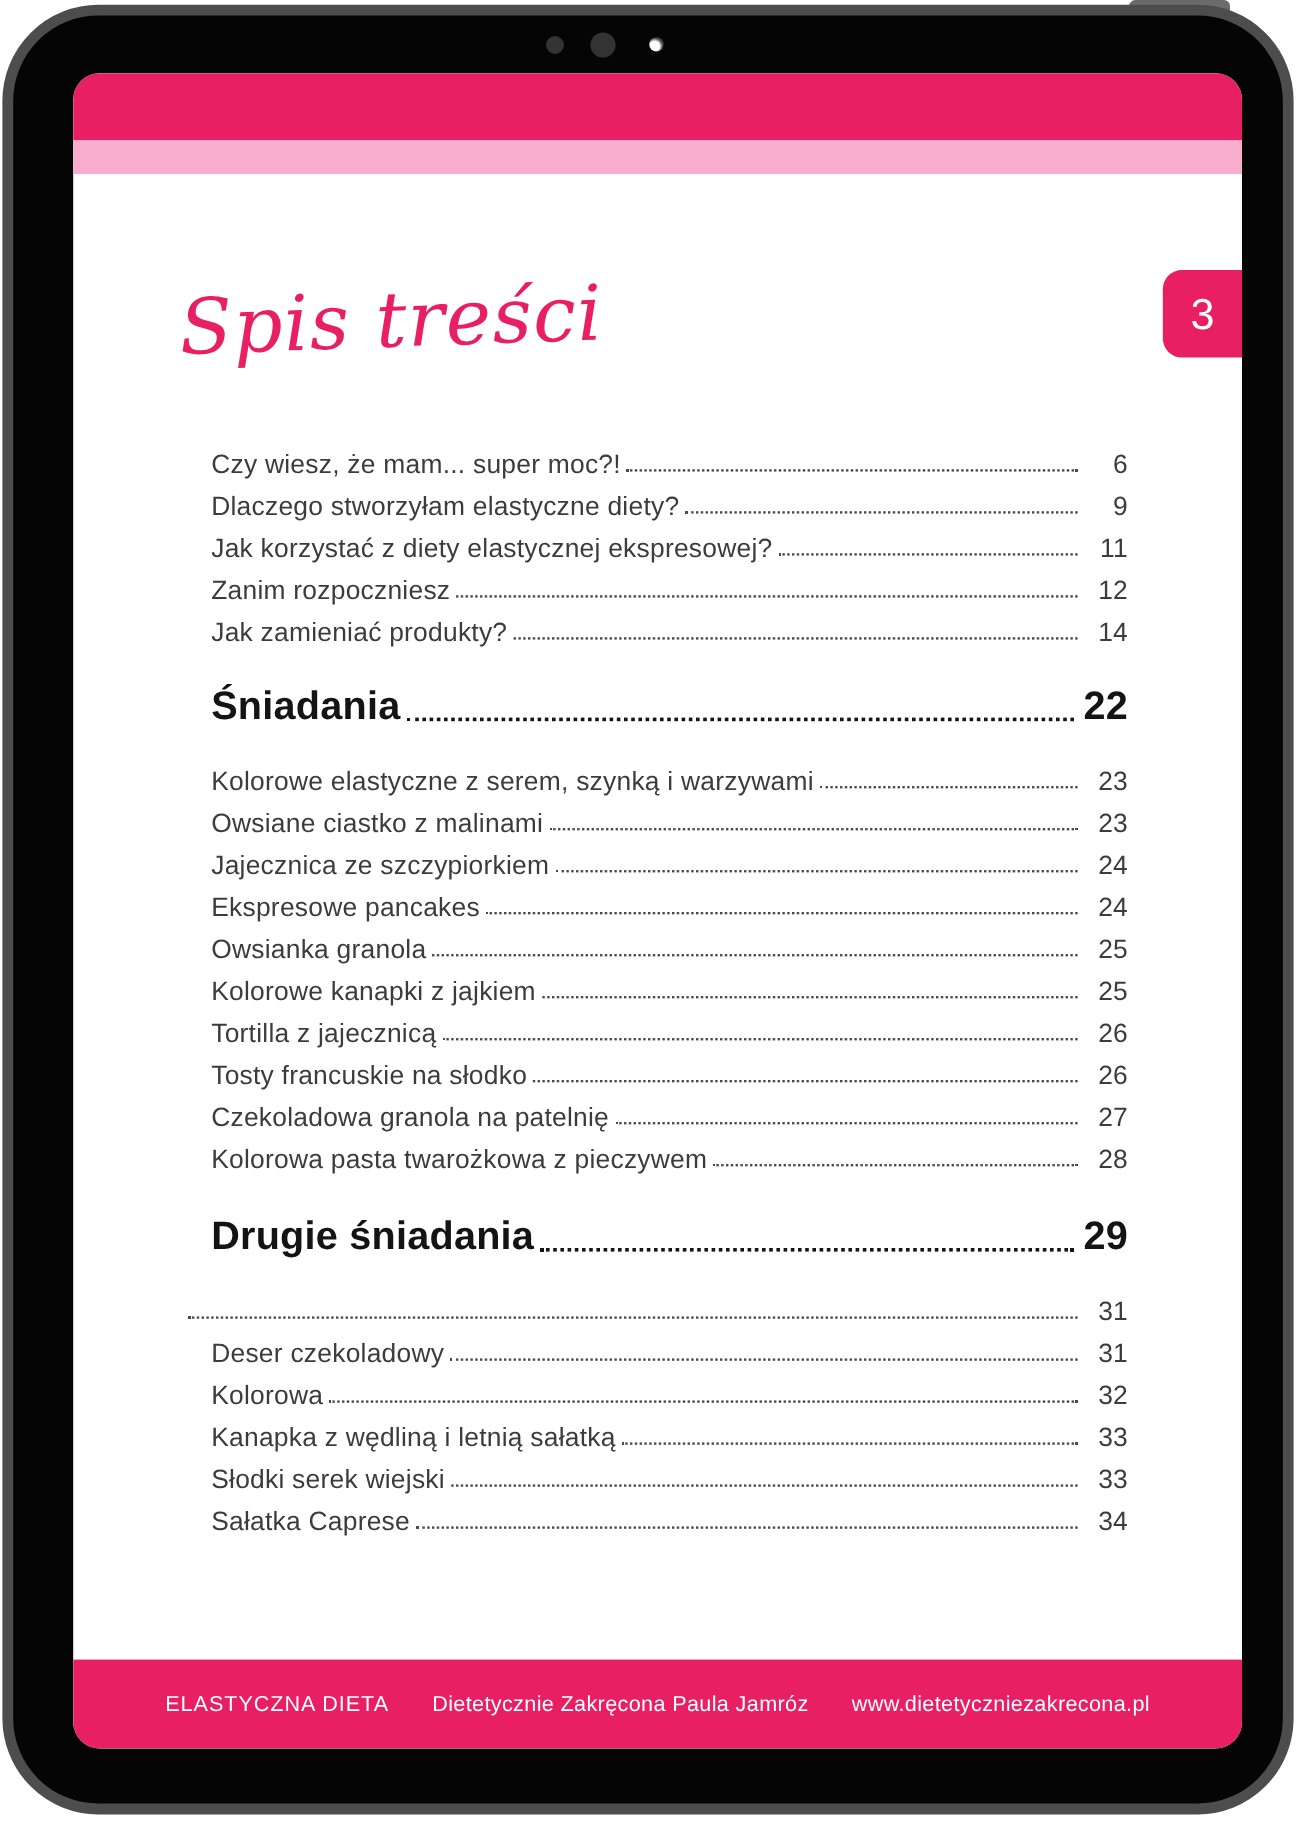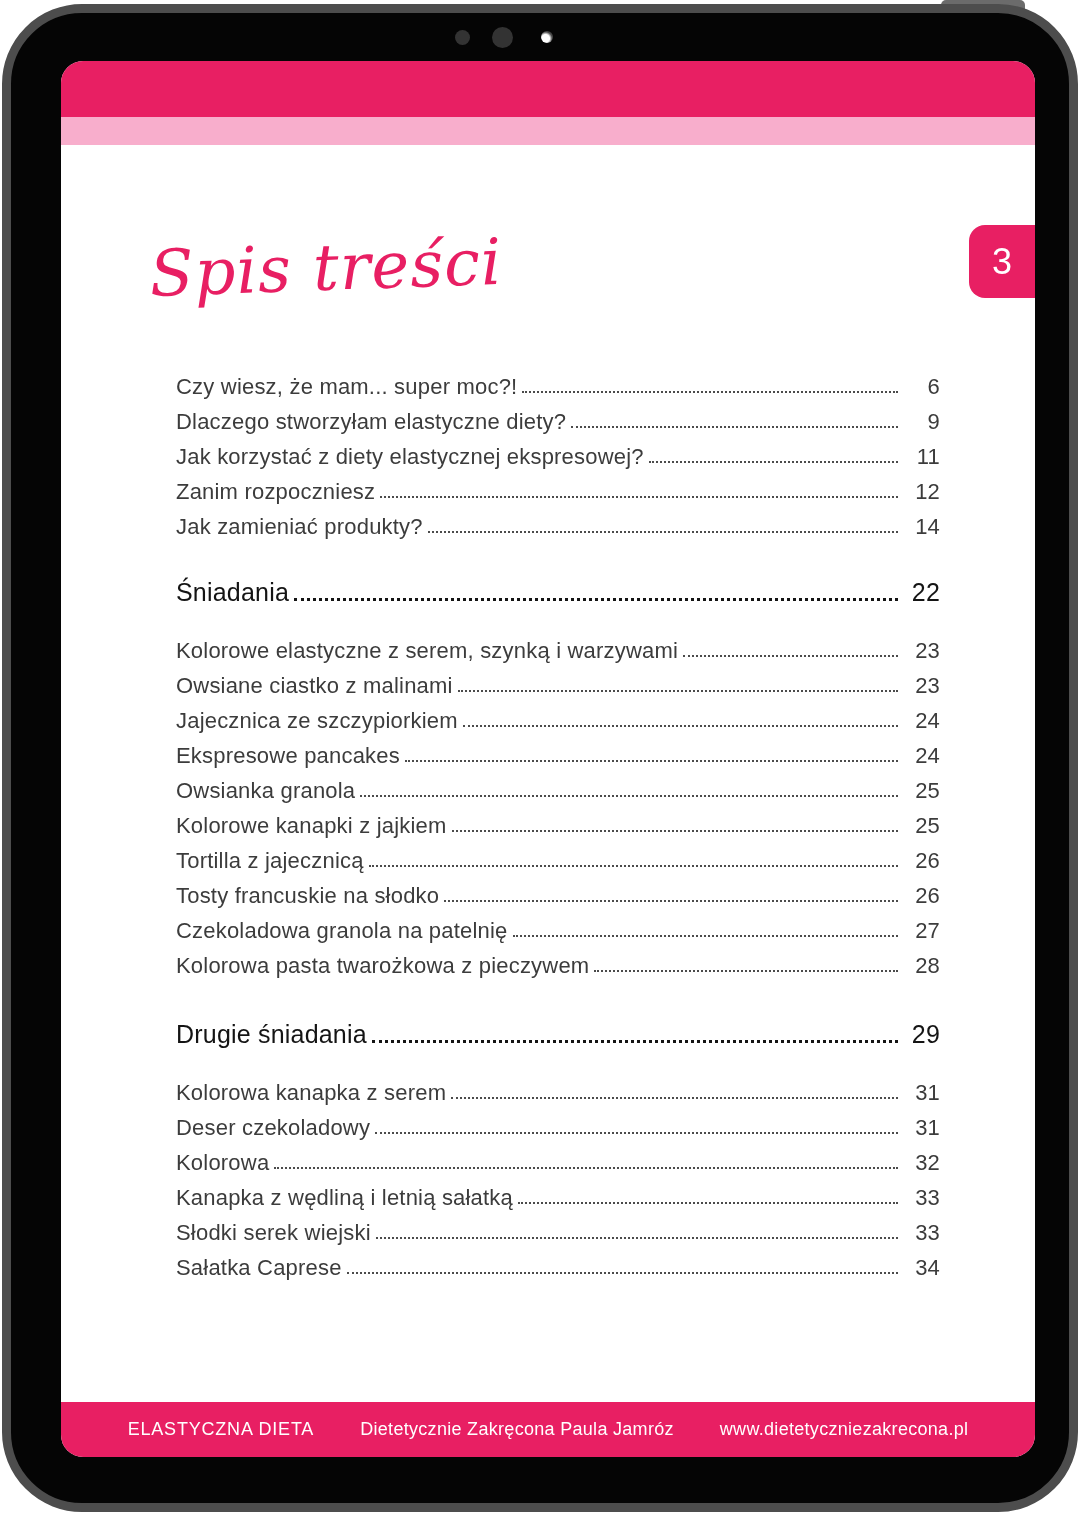--- a/index.html
+++ b/index.html
@@ -79,36 +79,36 @@
   .toc-row .leader {
     flex: 1 1 auto;
     border-bottom: 2px dotted #4b4b4b;
     margin: 0 8px 7px 5px;
     min-width: 20px;
   }
   .toc-row .toc-page {
     min-width: 34px; text-align: right; white-space: nowrap;
   }
   .toc-row.heading {
-    font-size: 25px; font-weight: 400; color: var(--heading-text);
+    font-size: 33px; font-weight: 700; color: var(--heading-text);
     margin-top: 32px; margin-bottom: 22px;
   }
   .toc-row.heading .leader {
     border-bottom: 3px dotted var(--heading-text);
     margin-bottom: 6px;
   }
   .toc-row.heading + .toc-row {  }
   .toc-row.heading.second { margin-top: 35px; }
 
   
   .screen-footer {
-    position: absolute; left: 0; right: 0; bottom: 0; height: 55px;
+    position: absolute; left: 0; right: 0; bottom: 0; height: 74px;
     background: var(--accent);
     display: flex; align-items: center; justify-content: center;
-    gap: 46px;
+    gap: 36px;
     color: #ffffff; font-size: 18px; letter-spacing: 0.3px;
     white-space: nowrap;
   }
   .screen-footer .brand { letter-spacing: 0.8px; }
 </style>
 </head>
 <body>
 
 <div class="stage">
 
@@ -211,21 +211,20 @@
           <span class="toc-label">Kolorowa pasta twarożkowa z pieczywem</span>
           <span class="leader"></span>
           <span class="toc-page">28</span>
         </div>
         <div class="toc-row heading second">
           <span class="toc-label">Drugie śniadania</span>
           <span class="leader"></span>
           <span class="toc-page">29</span>
         </div>
         <div class="toc-row">
-          <span class="toc-label">Kolorowa kanapka z serem</span>
           <span class="leader"></span>
           <span class="toc-page">31</span>
         </div>
         <div class="toc-row">
           <span class="toc-label">Deser czekoladowy</span>
           <span class="leader"></span>
           <span class="toc-page">31</span>
         </div>
         <div class="toc-row">
           <span class="toc-label">Kolorowa</span>

